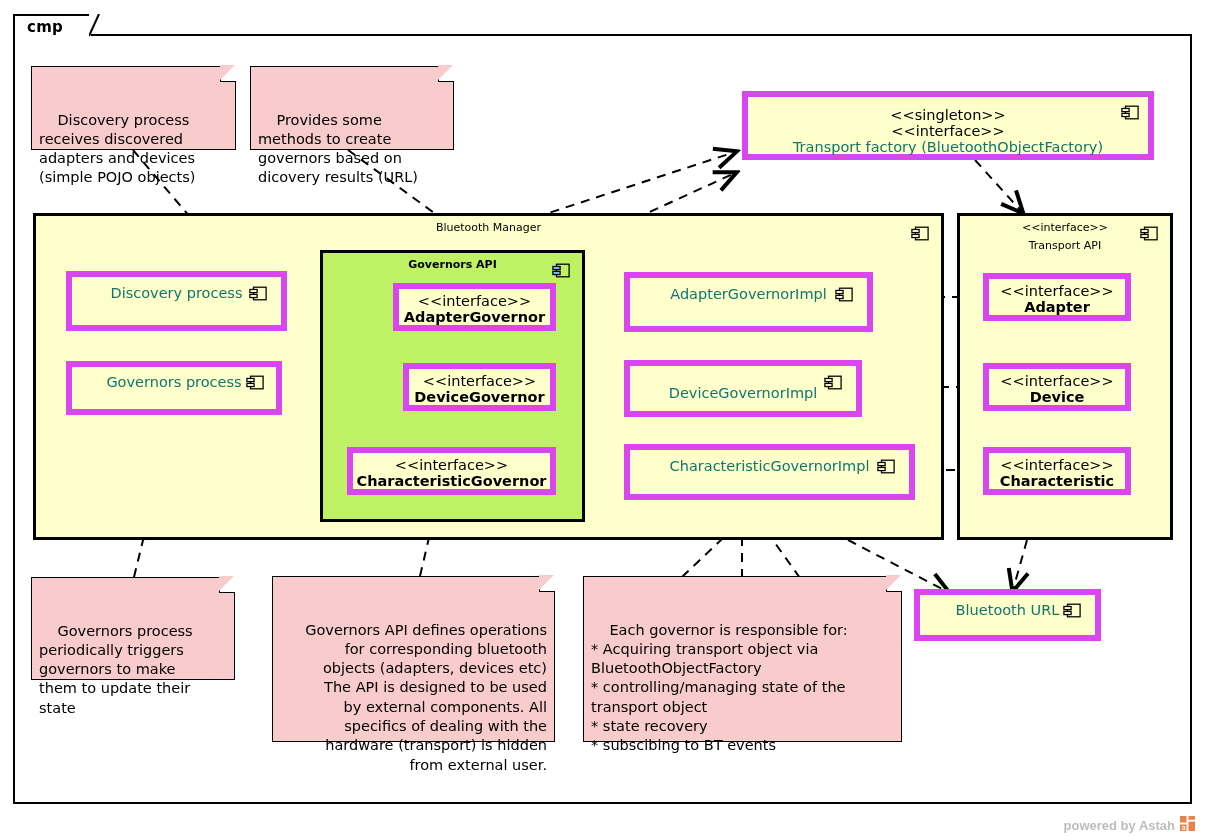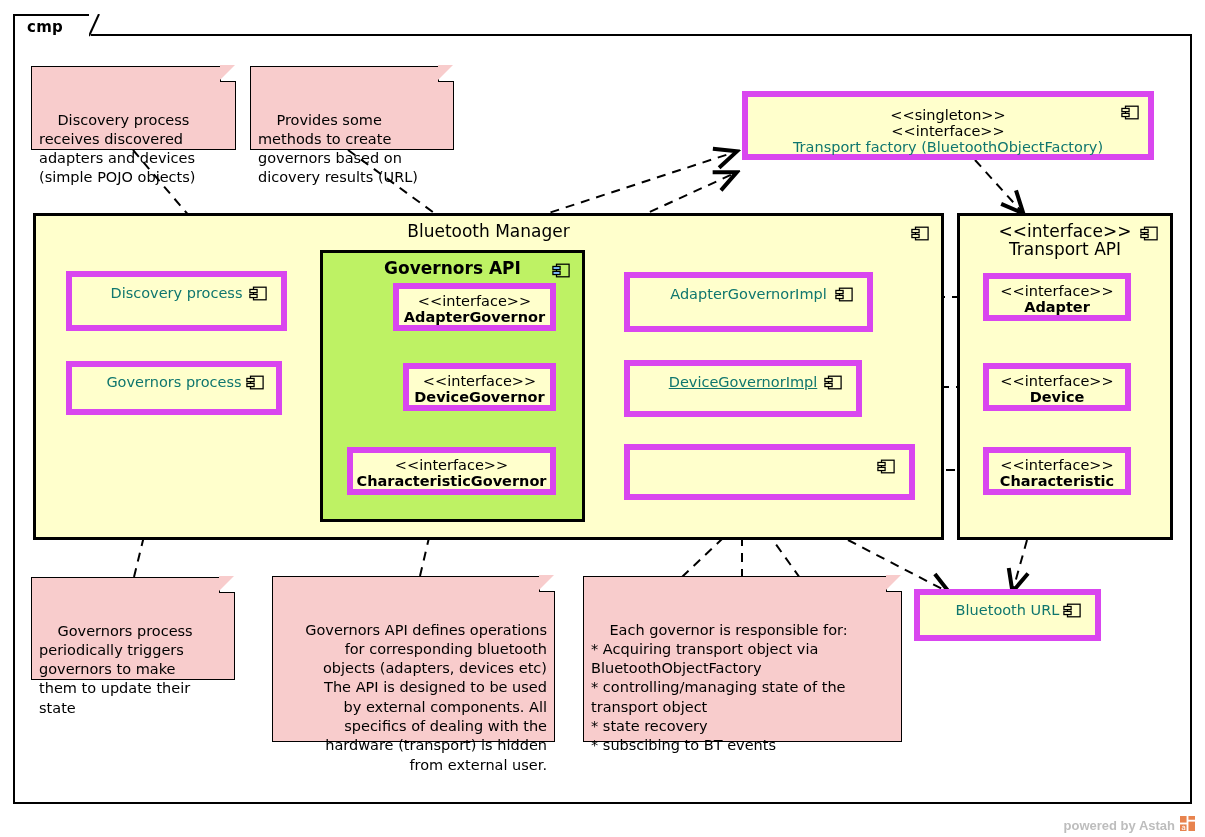--- a/index.html
+++ b/index.html
@@ -107,21 +107,21 @@
   .container {
     position: absolute;
     box-sizing: border-box;
     border: 3px solid #000;
     background: #ffffcc;
   }
   .container > .ctitle {
     position: absolute;
     left: 0; right: 0; top: 6px;
     text-align: center;
-    font-size: 17px;
+    font-size: 11px;
     line-height: 1.12;
     color: #000;
     white-space: pre;
   }
   .blue { background: #bef264; font-weight: bold; }
 
   .compicon {
     position: absolute;
     width: 18px; height: 15px;
   }
@@ -294,29 +294,30 @@
     </svg>
     <span class="lbl plain" style="margin-top:8px;">AdapterGovernorImpl</span>
   </div>
 
   <div class="node" style="left:624px; top:360px; width:238px; height:57px;">
     <svg class="compicon" style="right:14px; top:9px;" viewBox="0 0 20 16">
       <rect x="5" y="1" width="14" height="14" fill="none" stroke="#000" stroke-width="1.4"></rect>
       <rect x="1" y="3.5" width="8" height="3.5" fill="#ffffcc" stroke="#000" stroke-width="1.4"></rect>
       <rect x="1" y="9" width="8" height="3.5" fill="#ffffcc" stroke="#000" stroke-width="1.4"></rect>
     </svg>
-    <span class="lbl plain" style="margin-top:8px;text-decoration:underline;">DeviceGovernorImpl</span>
+    <span class="lbl plain" style="margin-top:19px;">DeviceGovernorImpl</span>
   </div>
 
   <div class="node" style="left:624px; top:444px; width:291px; height:56px;">
     <svg class="compicon" style="right:14px; top:9px;" viewBox="0 0 20 16">
       <rect x="5" y="1" width="14" height="14" fill="none" stroke="#000" stroke-width="1.4"></rect>
       <rect x="1" y="3.5" width="8" height="3.5" fill="#ffffcc" stroke="#000" stroke-width="1.4"></rect>
       <rect x="1" y="9" width="8" height="3.5" fill="#ffffcc" stroke="#000" stroke-width="1.4"></rect>
     </svg>
+    <span class="lbl plain" style="margin-top:8px;">CharacteristicGovernorImpl</span>
   </div>
 
   <div class="container" style="left:957px; top:213px; width:216px; height:327px;">
     <div class="ctitle">&lt;&lt;interface&gt;&gt;</div>
     <div class="ctitle" style="top:24px;">Transport API</div>
     <svg class="compicon" style="right:12px; top:10px;" viewBox="0 0 20 16">
       <rect x="5" y="1" width="14" height="14" fill="none" stroke="#000" stroke-width="1.4"></rect>
       <rect x="1" y="3.5" width="8" height="3.5" fill="#ffffcc" stroke="#000" stroke-width="1.4"></rect>
       <rect x="1" y="9" width="8" height="3.5" fill="#ffffcc" stroke="#000" stroke-width="1.4"></rect>
     </svg>

